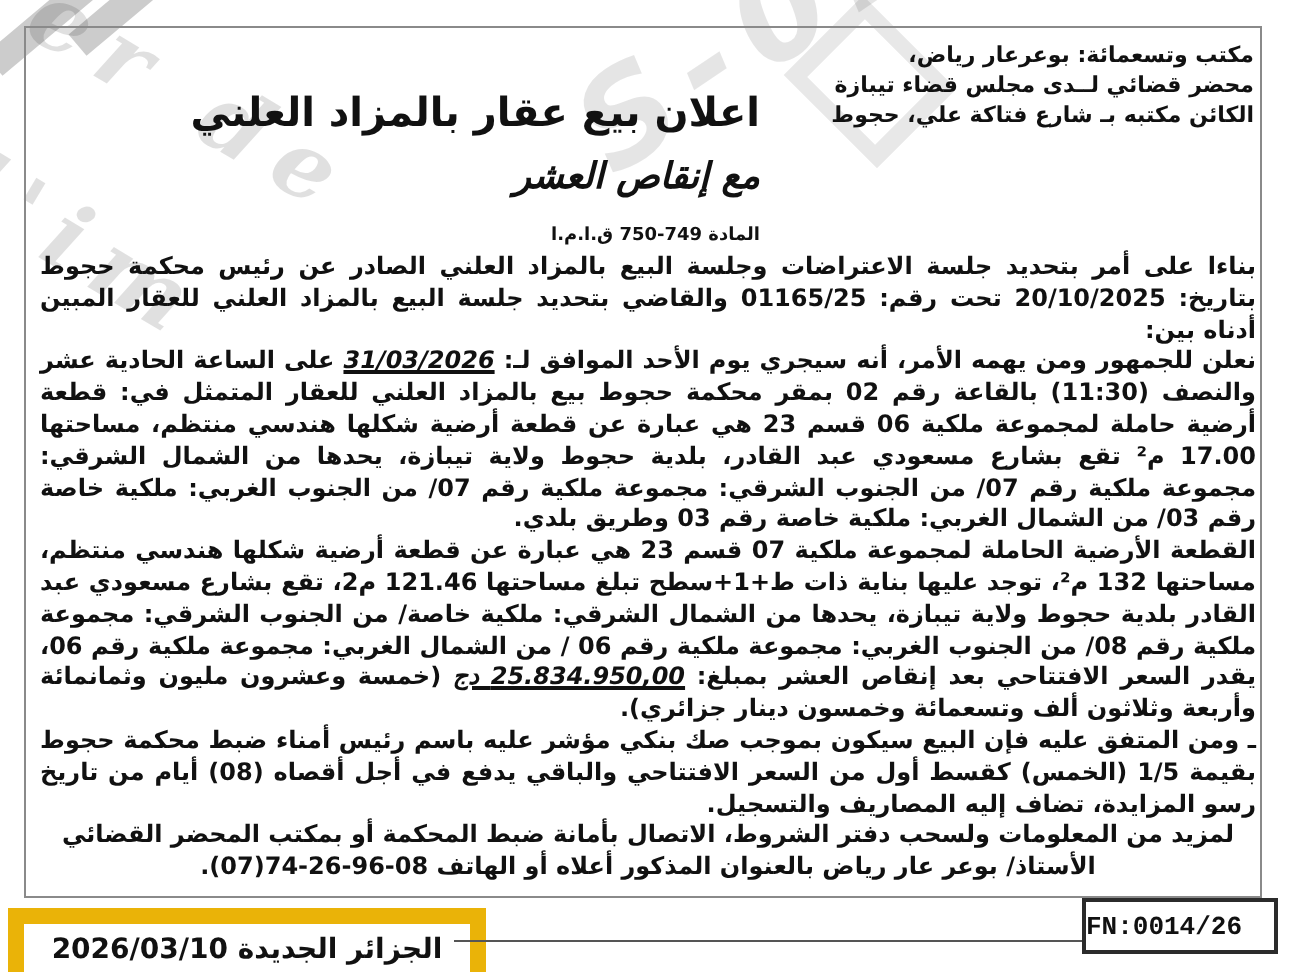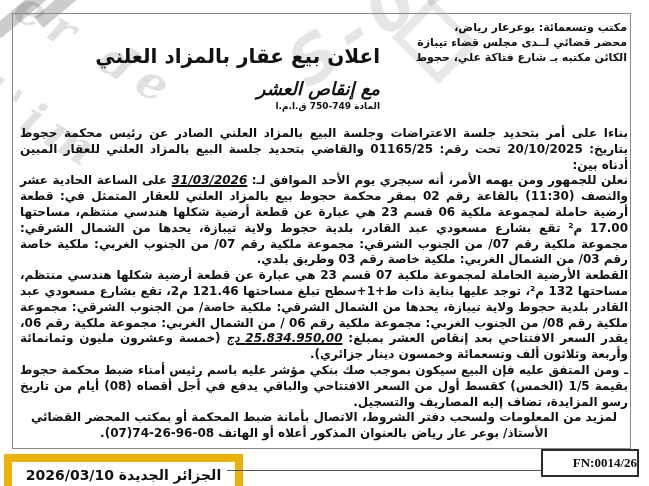--- a/index.html
+++ b/index.html
@@ -23,34 +23,34 @@
   .wm-slash2{left:28px;top:-14px;}
   
   .doc-border{position:absolute;left:12px;top:13px;width:617px;height:434px;
     border:1px solid #8a8a8a;}
   
   .office{position:absolute;right:22px;top:20px;direction:rtl;text-align:right;
     font-size:11px;line-height:15px;}
   .title-block{position:absolute;left:68px;top:44px;width:312px;text-align:right;direction:rtl;}
   .main-title{font-size:20px;}
   .subtitle{font-size:18px;margin-top:10px;font-style:italic;}
-  .law-ref{font-size:9px;margin-top:2px;}
+  .law-ref{font-size:9px;margin-top:14px;}
   
   .body-text{position:absolute;right:21px;left:20px;top:126px;direction:rtl;
     font-size:12px;line-height:15.8px;text-align:justify;}
   .bp{margin:0;}
   .bp.center{text-align:center;}
   .u{text-decoration:underline;text-decoration-thickness:1.5px;font-style:italic;}
   
   .np-box{position:absolute;left:4px;top:454px;width:223px;height:25px;
     border:8px solid #eab308;background:#fff;display:flex;align-items:center;
     justify-content:center;direction:rtl;font-size:14px;}
   .ref-box{position:absolute;left:541px;top:449px;width:94px;height:24px;
     border:2px solid #2b2b2b;background:#fff;display:flex;align-items:center;
-    justify-content:flex-end;font-family:Liberation Serif, serif;font-size:13px;}
+    justify-content:flex-start;font-family:Liberation Mono, monospace;font-size:13px;}
   .footer-line{position:absolute;left:227px;top:470px;width:314px;height:0;
     border-top:1px solid #555;}
 </style>
 </head>
 <body>
 
 <div class="page">
 
   <div class="wm wm-slash wm-slash1"></div>
   <div class="wm wm-slash wm-slash2"></div>

